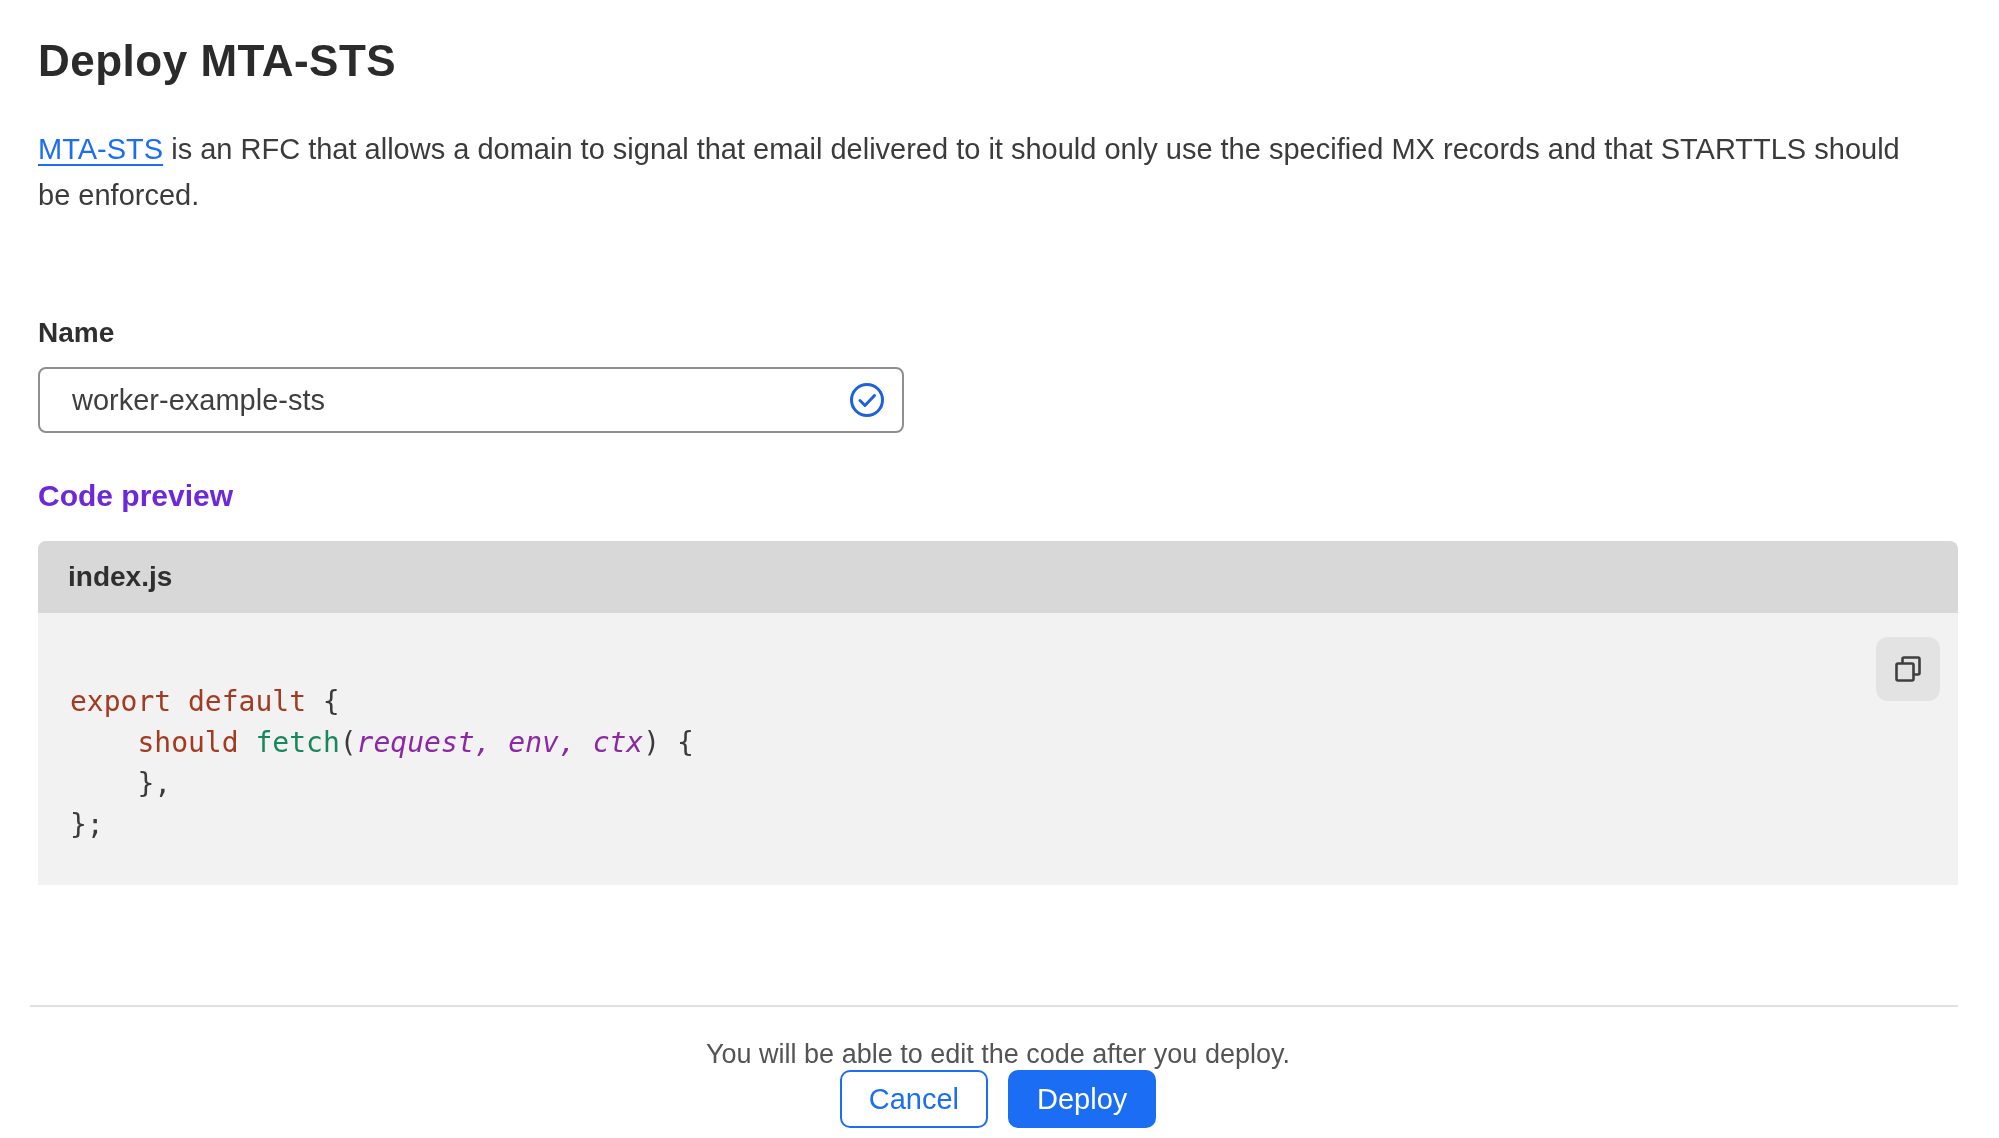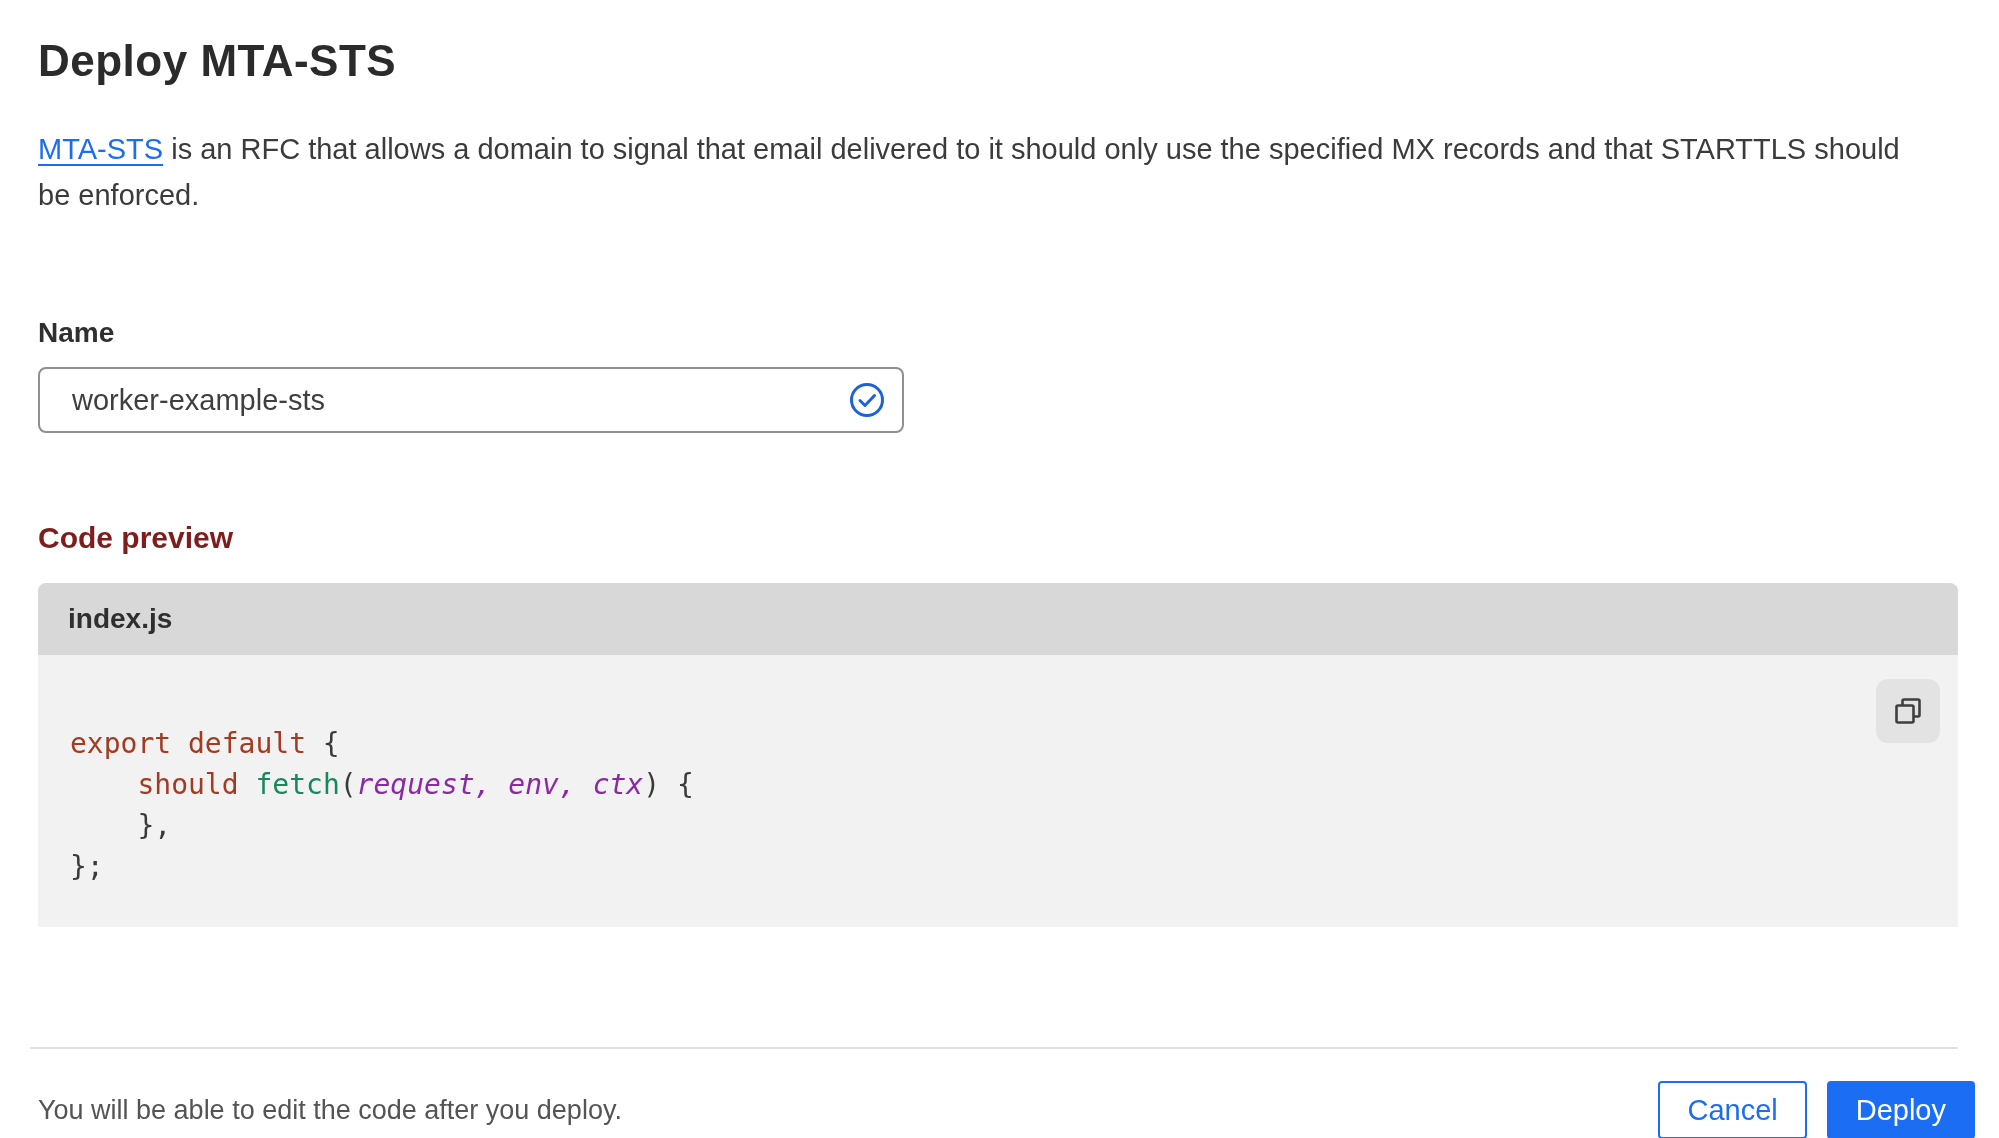--- a/index.html
+++ b/index.html
@@ -59,24 +59,24 @@
   }
   .valid-icon {
     position: absolute;
     right: 18px; top: 50%;
     transform: translateY(-50%);
     width: 38px; height: 38px;
     display: block;
   }
 
   .section-label {
-    margin-top: 88px;
+    margin-top: 46px;
     font-size: 30px;
     font-weight: 700;
-    color: #7f1d1d;
+    color: #6d28d9;
   }
 
   .code-card { margin-top: 28px; width: 1920px; }
   .tab-bar {
     height: 72px;
     background: var(--tabbar_bg);
     border-radius: 8px 8px 0 0;
     display: flex;
     align-items: stretch;
   }
@@ -133,32 +133,33 @@
 
   .footer-divider {
     margin: 120px 41px 0 30px;
     border: none;
     border-top: 2px solid #e0e0e0;
   }
   .footer-row {
     display: flex;
     align-items: center;
     justify-content: space-between;
-    padding: 0 24px 0 38px;
+    padding: 0 41px 0 38px;
     margin-top: 32px;
+    flex-direction: column;
   }
   .footer-note {
     font-size: 27px;
     color: #545454;
   }
   .footer-actions { display: flex; gap: 20px; }
   .btn {
     height: 58px;
     padding: 0 27px;
-    border-radius: 4px;
+    border-radius: 10px;
     font-family: "Liberation Sans", sans-serif;
     font-size: 29px;
     cursor: pointer;
   }
   .btn-secondary {
     background: #ffffff;
     border: 2px solid var(--accent);
     color: var(--accent);
   }
   .btn-primary {

